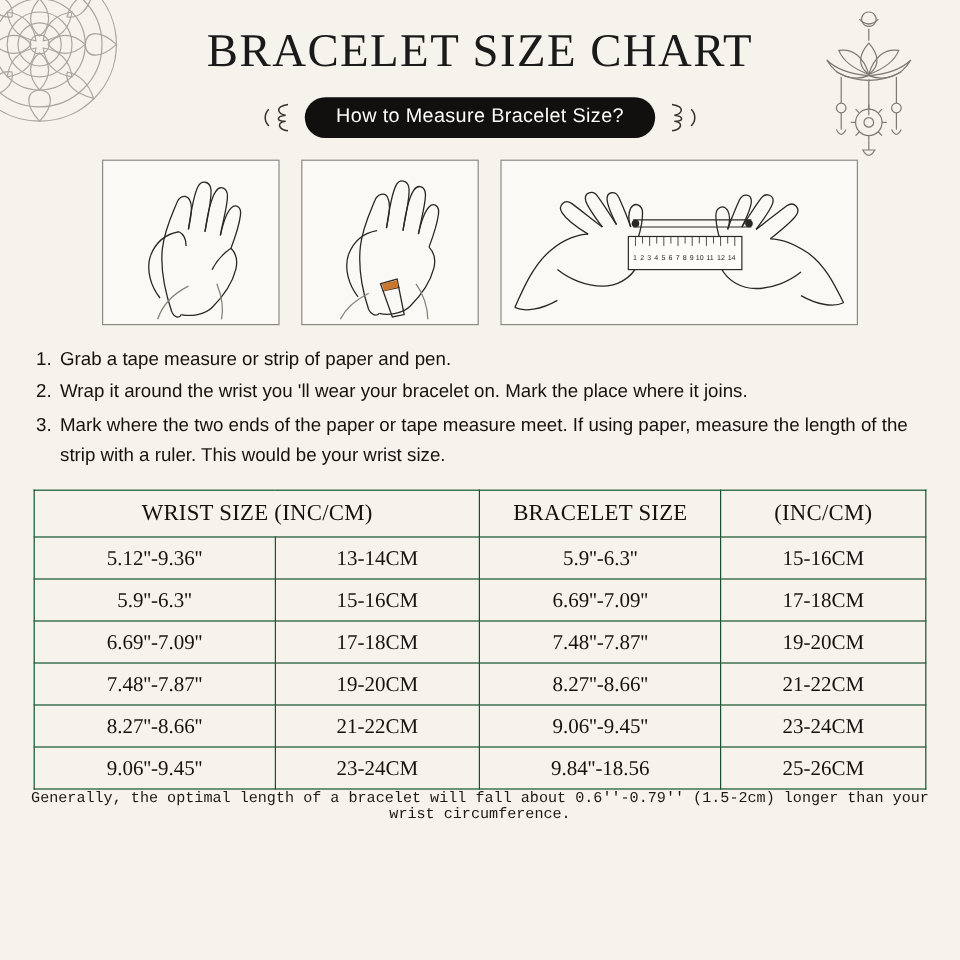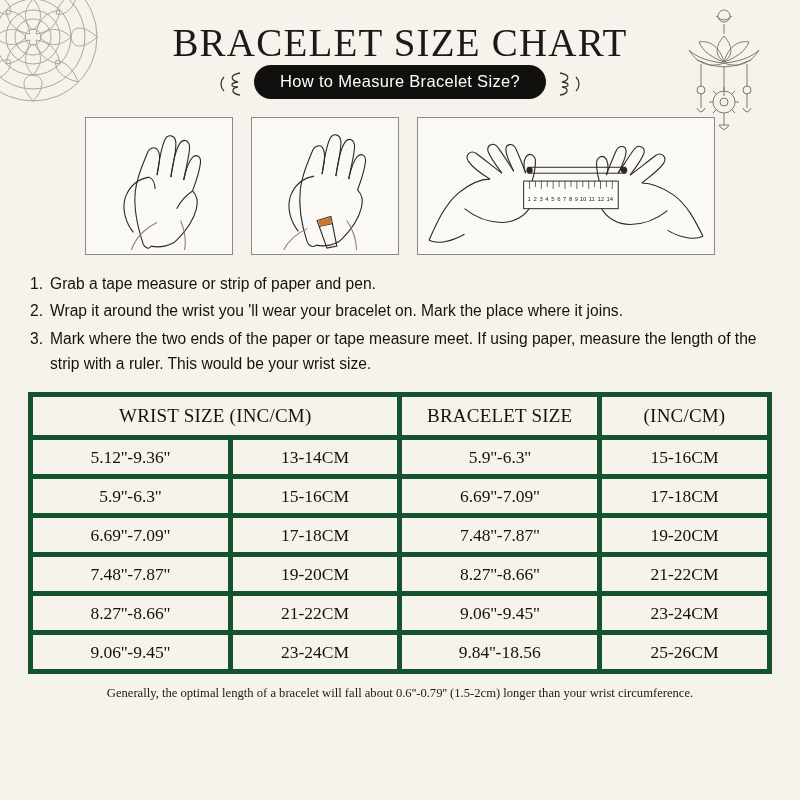--- a/index.html
+++ b/index.html
@@ -49,22 +49,23 @@
     letter-spacing: 1.2px;
     font-weight: 400;
     padding-top: 20px;
     margin: 0;
     font-family: "Liberation Serif", serif;
   }
 
   
   .subtitle-row {
     display: flex;
-    align-items: flex-end;
+    align-items: center;
     justify-content: center;
+    margin-top: 16px;
     gap: 10px;
   }
   .pill {
     background: #12100e;
     color: #fdfcf8;
     border-radius: 20px;
     padding: 7px 26px 8px 26px;
     font-size: 16.5px;
     letter-spacing: 0.3px;
     font-family: "Liberation Sans", sans-serif;
@@ -132,44 +133,43 @@
     padding: 0 28px;
     margin-top: 16px;
   }
   table.size-table {
     width: 100%;
     border-collapse: collapse;
     font-family: "Liberation Serif", serif;
   }
   table.size-table th,
   table.size-table td {
-    border: 5px solid #14532d;
+    border: 1px solid #14532d;
     text-align: center;
     font-weight: 400;
     font-size: 17.5px;
     height: 34px;
     padding: 0 2px;
     color: #15130f;
   }
   table.size-table thead th {
     height: 38px;
     font-size: 19px;
     letter-spacing: 0.2px;
   }
   .col-a { width: 27%; }
   .col-b { width: 23%; font-family: Liberation Serif, serif; }
   .col-c { width: 27%; }
   .col-d { width: 23%; }
 
   
   .footnote {
-    margin-top: 12px;
     padding: 0 12px;
     text-align: center;
-    font-family: Liberation Serif, serif;
+    font-family: Liberation Mono, monospace;
     font-size: 12.6px;
     color: #1c1a16;
   }
 </style>
 </head>
 <body>
 
 <div class="page">
 
   <svg class="mandala" viewBox="0 0 170 170">

